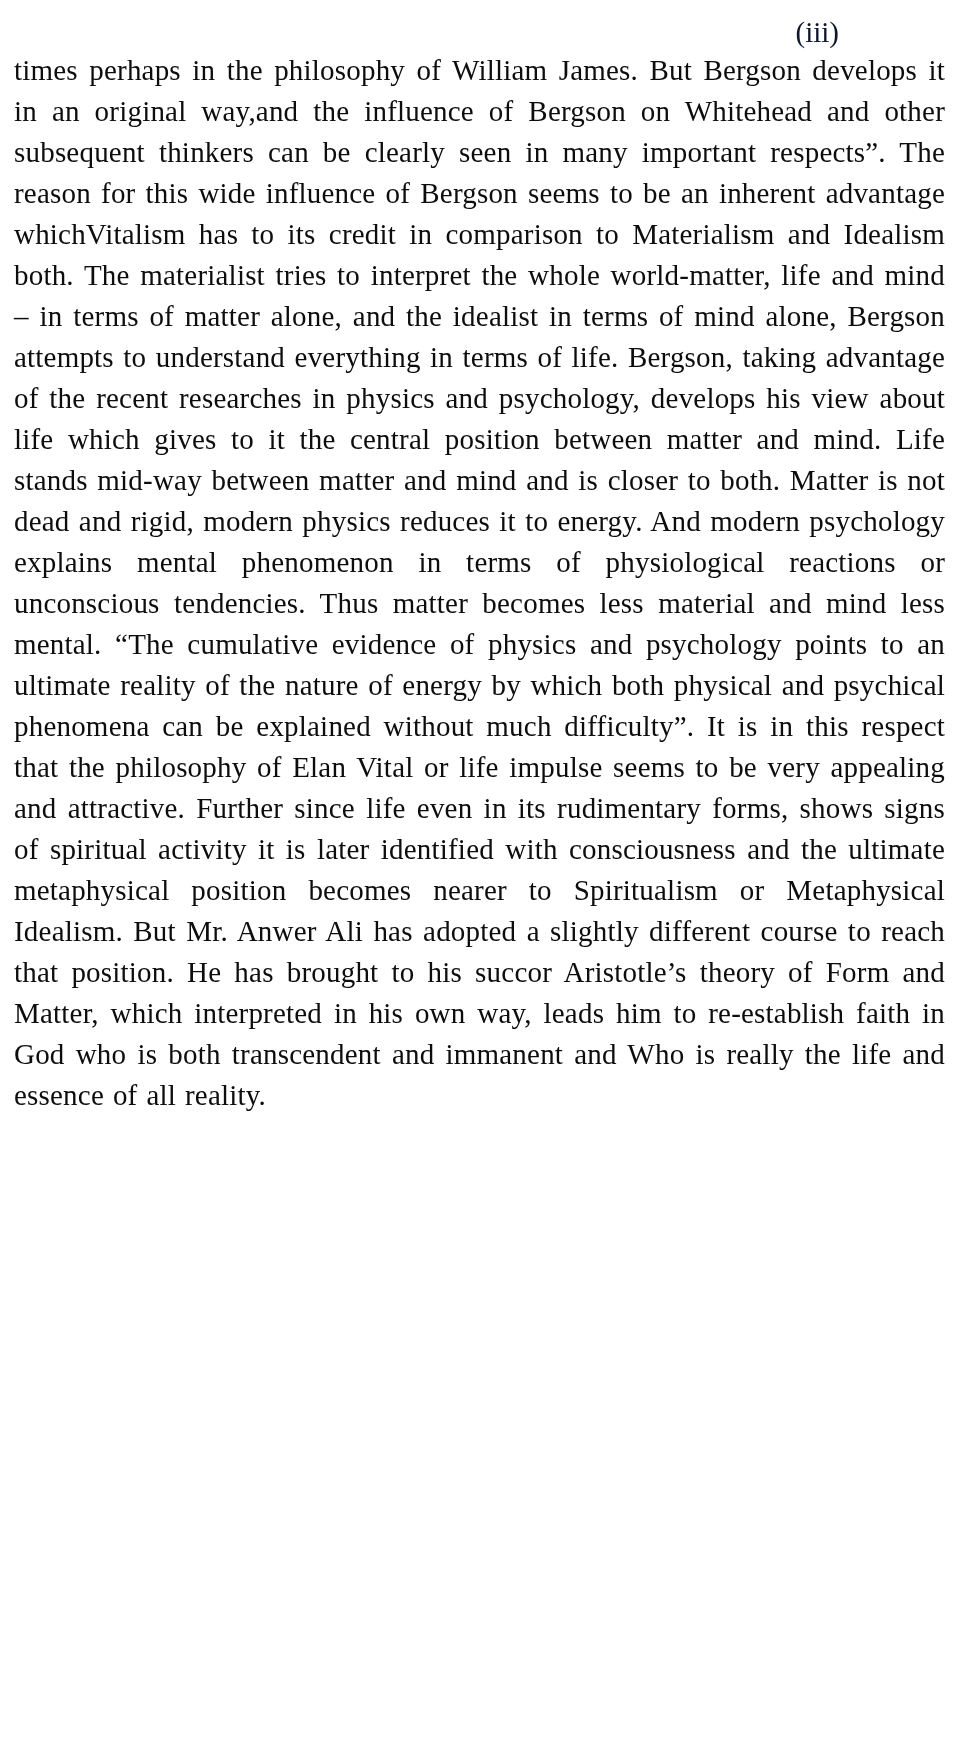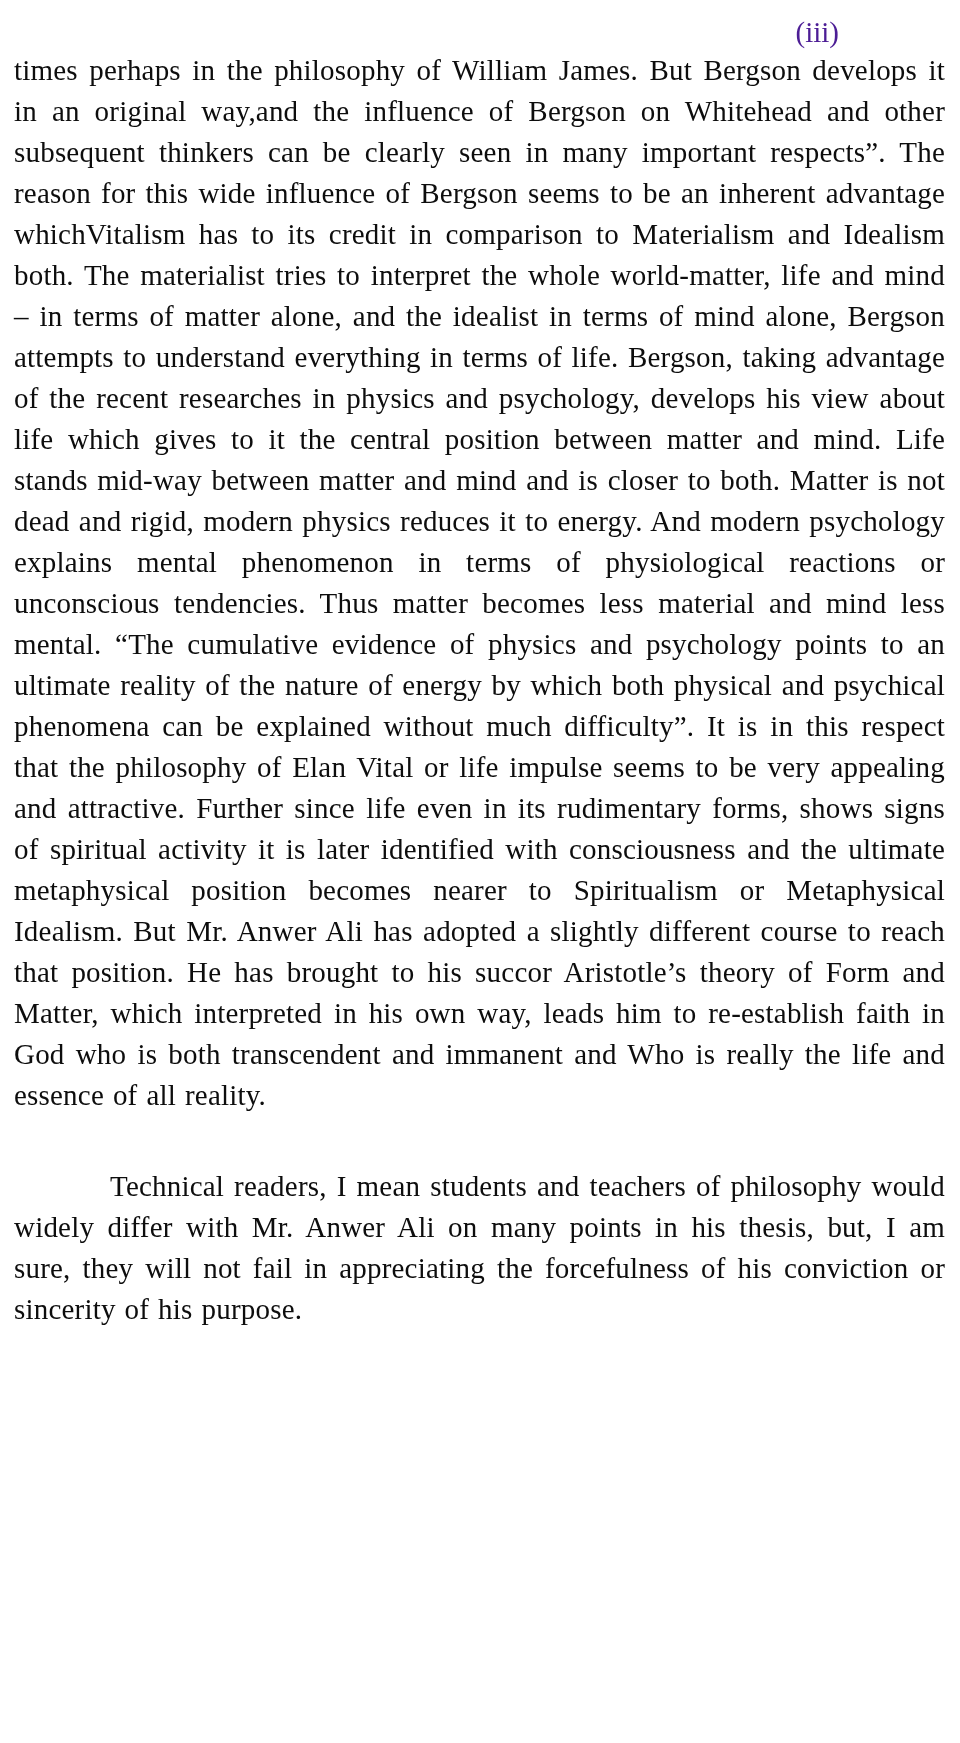--- a/index.html
+++ b/index.html
@@ -18,21 +18,21 @@
     width: 960px;
     min-height: 1743px;
     padding: 14px 15px 40px 14px;
     background: #ffffff;
   }
   .page-number {
     text-align: right;
     padding-right: 106px;
     font-size: 29px;
     line-height: 1.25;
-    color: #4c1d95;
+    color: #0f172a;
   }
   .body-text {
   }
   p.para {
     margin: 0;
     font-size: 29px;
     line-height: 41px;
     text-align: justify;
     text-justify: inter-word;
     color: #0d0d0d;
@@ -48,15 +48,14 @@
 </style>
 </head>
 <body>
 
 <div class="page">
   <div class="page-number">(iii)</div>
 
   <div class="body-text">
     <p class="para">times perhaps in the philosophy of William James. But Bergson develops it in an original way,and the influence of Bergson on Whitehead and other subsequent thinkers can be clearly seen in many important respects”. The reason for this wide influence of Bergson seems to be an inherent advantage whichVitalism has to its credit in comparison to Materialism and Idealism both. The materialist tries to interpret the whole world-matter, life and mind – in terms of matter alone, and the idealist in terms of mind alone, Bergson attempts to understand everything in terms of life. Bergson, taking advantage of the recent researches in physics and psychology, develops his view about life which gives to it the central position between matter and mind. Life stands mid-way between matter and mind and is closer to both. Matter is not dead and rigid, modern physics reduces it to energy. And modern psychology explains mental phenomenon in terms of physiological reactions or unconscious tendencies. Thus matter becomes less material and mind less mental. “The cumulative evidence of physics and psychology points to an ultimate reality of the nature of energy by which both physical and psychical phenomena can be explained without much difficulty”. It is in this respect that the philosophy of Elan Vital or life impulse seems to be very appealing and attractive. Further since life even in its rudimentary forms, shows signs of spiritual activity it is later identified with consciousness and the ultimate metaphysical position becomes nearer to Spiritualism or Metaphysical Idealism. But Mr. Anwer Ali has adopted a slightly different course to reach that position. He has brought to his succor Aristotle’s theory of Form and Matter, which interpreted in his own way, leads him to re-establish faith in God who is both transcendent and immanent and Who is really the life and essence of all reality.</p>
 
-    <p class="para spaced indented">Technical readers, I mean students and teachers of philosophy would widely differ with Mr. Anwer Ali on many points in his thesis, but, I am sure, they will not fail in appreciating the forcefulness of his conviction or sincerity of his purpose.</p>
   </div>
 </div>
 
 </body></html>

